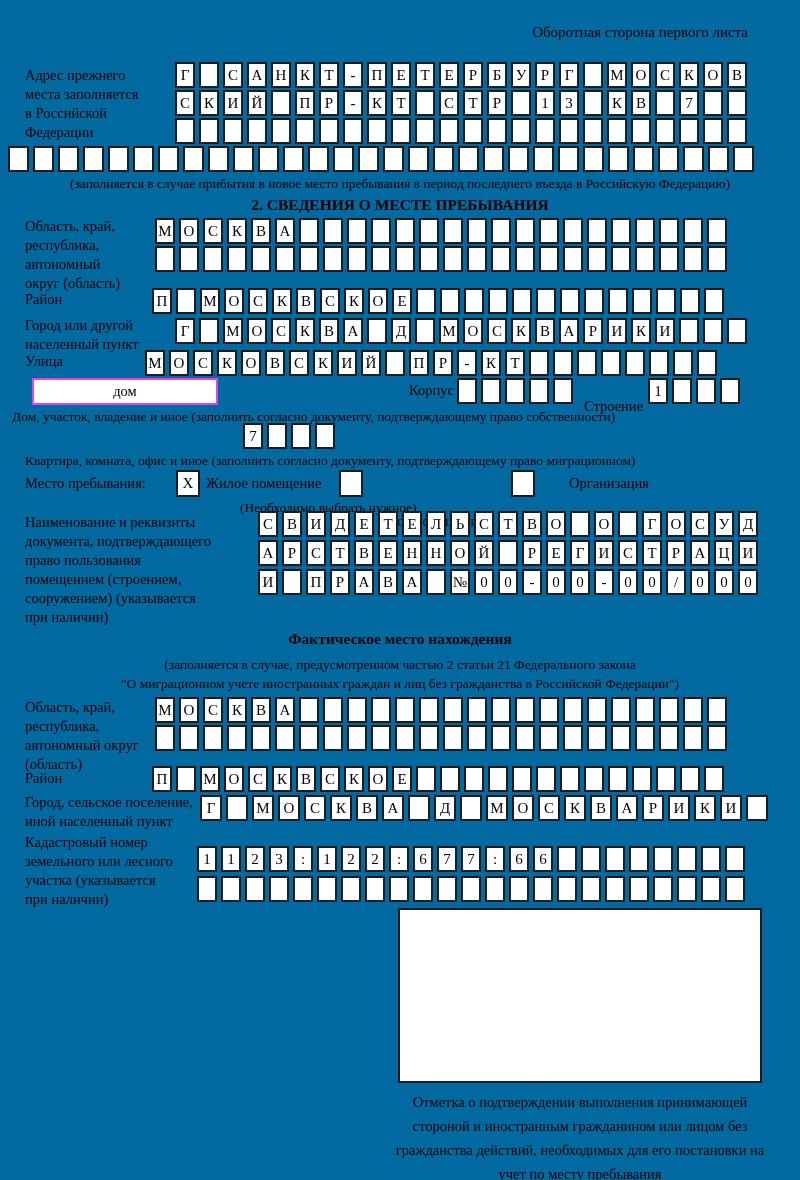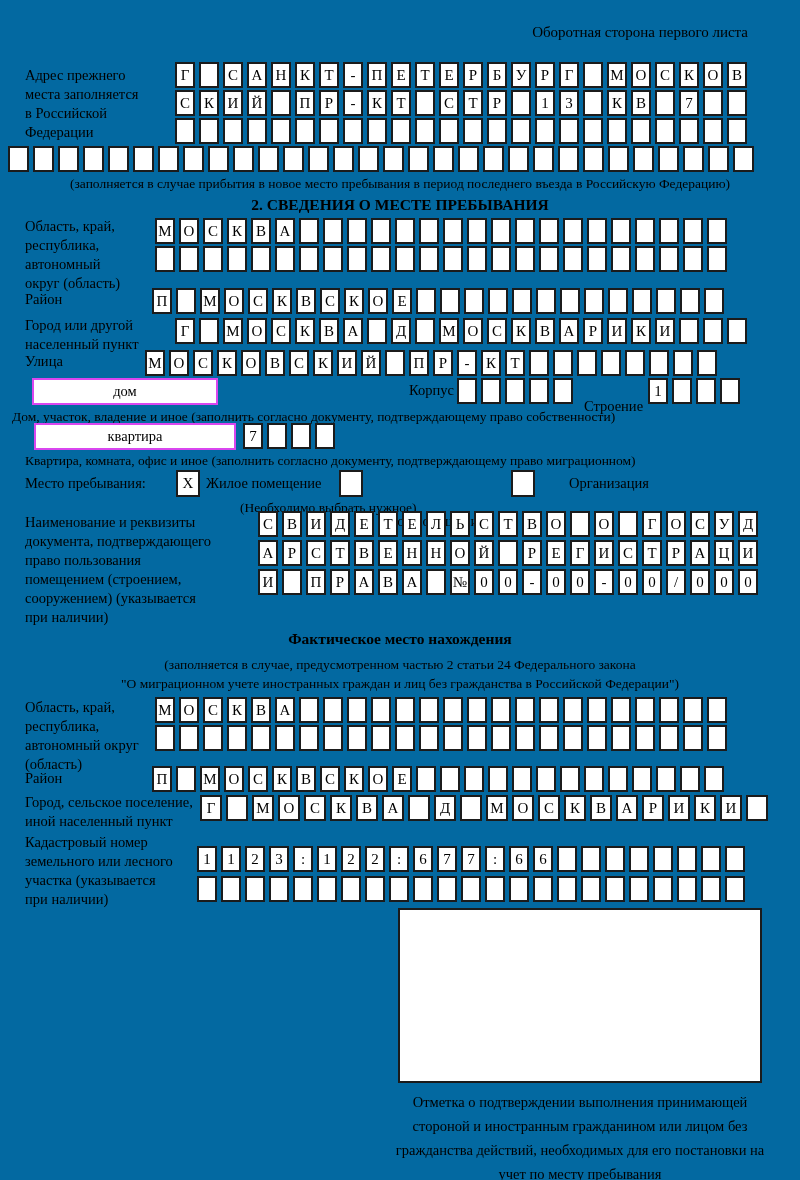--- a/index.html
+++ b/index.html
@@ -67,23 +67,20 @@
 
   <div class="wbox" style="left:32px;top:378px;width:186px;height:27px;">
     <span>дом</span>
   </div>
   <div class="lbl" style="left:409px;top:381px;">Корпус</div>
   <div class="boxrow" style="left:457px;top:378px;"><span class="cbox"></span><span class="cbox"></span><span class="cbox"></span><span class="cbox"></span><span class="cbox"></span></div>
   <div class="lbl" style="left:584px;top:381px;margin-top:16px;">Строение</div>
   <div class="boxrow" style="left:648px;top:378px;"><span class="cbox">1</span><span class="cbox"></span><span class="cbox"></span><span class="cbox"></span></div>
   <div class="note" style="left:12px;top:408px;">Дом, участок, владение и иное (заполнить согласно документу, подтверждающему право собственности)</div>
 
-  <div class="wbox" style="left:34px;top:423px;width:202px;height:27px;">
-    <span>квартира</span>
-  </div>
   <div class="boxrow" style="left:243px;top:423px;"><span class="cbox">7</span><span class="cbox"></span><span class="cbox"></span><span class="cbox"></span></div>
   <div class="note" style="left:25px;top:452px;">Квартира, комната, офис и иное (заполнить согласно документу, подтверждающему право миграционном)</div>
 
   <div class="lbl" style="left:25px;top:474px;">Место пребывания:</div>
   <div class="chk" style="left:176px;top:470px;">X</div>
   <div class="lbl" style="left:206px;top:474px;">Жилое помещение</div>
   <div class="chk" style="left:339px;top:470px;"></div>
   <div class="lbl" style="left:379px;top:474px;margin-top:38px;">Иное помещение</div>
   <div class="chk" style="left:511px;top:470px;"></div>
   <div class="lbl" style="left:569px;top:474px;">Организация</div>
@@ -93,21 +90,21 @@
 документа, подтверждающего
 право пользования
 помещением (строением,
 сооружением) (указывается
 при наличии)</div>
   <div class="boxrow" style="left:258px;top:511px;"><span class="cbox">С</span><span class="cbox">В</span><span class="cbox">И</span><span class="cbox">Д</span><span class="cbox">Е</span><span class="cbox">Т</span><span class="cbox">Е</span><span class="cbox">Л</span><span class="cbox">Ь</span><span class="cbox">С</span><span class="cbox">Т</span><span class="cbox">В</span><span class="cbox">О</span><span class="cbox"></span><span class="cbox">О</span><span class="cbox"></span><span class="cbox">Г</span><span class="cbox">О</span><span class="cbox">С</span><span class="cbox">У</span><span class="cbox">Д</span></div>
   <div class="boxrow" style="left:258px;top:540px;"><span class="cbox">А</span><span class="cbox">Р</span><span class="cbox">С</span><span class="cbox">Т</span><span class="cbox">В</span><span class="cbox">Е</span><span class="cbox">Н</span><span class="cbox">Н</span><span class="cbox">О</span><span class="cbox">Й</span><span class="cbox"></span><span class="cbox">Р</span><span class="cbox">Е</span><span class="cbox">Г</span><span class="cbox">И</span><span class="cbox">С</span><span class="cbox">Т</span><span class="cbox">Р</span><span class="cbox">А</span><span class="cbox">Ц</span><span class="cbox">И</span></div>
   <div class="boxrow" style="left:258px;top:569px;"><span class="cbox">И</span><span class="cbox"></span><span class="cbox">П</span><span class="cbox">Р</span><span class="cbox">А</span><span class="cbox">В</span><span class="cbox">А</span><span class="cbox"></span><span class="cbox">№</span><span class="cbox">0</span><span class="cbox">0</span><span class="cbox">-</span><span class="cbox">0</span><span class="cbox">0</span><span class="cbox">-</span><span class="cbox">0</span><span class="cbox">0</span><span class="cbox">/</span><span class="cbox">0</span><span class="cbox">0</span><span class="cbox">0</span></div>
 
   <div class="title" style="top:630px;">Фактическое место нахождения</div>
-  <div class="note center" style="top:656px;">(заполняется в случае, предусмотренном частью 2 статьи 24 Федерального закона</div>
+  <div class="note center" style="top:656px;">(заполняется в случае, предусмотренном частью 2 статьи 21 Федерального закона</div>
   <div class="note center" style="top:675px;">"О миграционном учете иностранных граждан и лиц без гражданства в Российской Федерации")</div>
 
   <div class="lbl" style="left:25px;top:698px;">Область, край,
 республика,
 автономный округ
 (область)</div>
   <div class="boxrow" style="left:155px;top:697px;"><span class="cbox">М</span><span class="cbox">О</span><span class="cbox">С</span><span class="cbox">К</span><span class="cbox">В</span><span class="cbox">А</span><span class="cbox"></span><span class="cbox"></span><span class="cbox"></span><span class="cbox"></span><span class="cbox"></span><span class="cbox"></span><span class="cbox"></span><span class="cbox"></span><span class="cbox"></span><span class="cbox"></span><span class="cbox"></span><span class="cbox"></span><span class="cbox"></span><span class="cbox"></span><span class="cbox"></span><span class="cbox"></span><span class="cbox"></span><span class="cbox"></span></div>
   <div class="boxrow" style="left:155px;top:725px;"><span class="cbox"></span><span class="cbox"></span><span class="cbox"></span><span class="cbox"></span><span class="cbox"></span><span class="cbox"></span><span class="cbox"></span><span class="cbox"></span><span class="cbox"></span><span class="cbox"></span><span class="cbox"></span><span class="cbox"></span><span class="cbox"></span><span class="cbox"></span><span class="cbox"></span><span class="cbox"></span><span class="cbox"></span><span class="cbox"></span><span class="cbox"></span><span class="cbox"></span><span class="cbox"></span><span class="cbox"></span><span class="cbox"></span><span class="cbox"></span></div>
 
   <div class="lbl" style="left:25px;top:769px;">Район</div>

